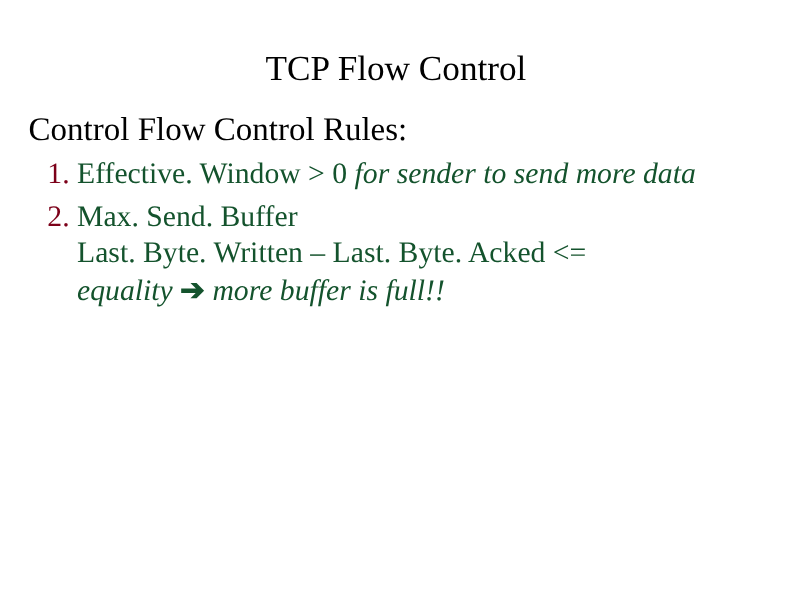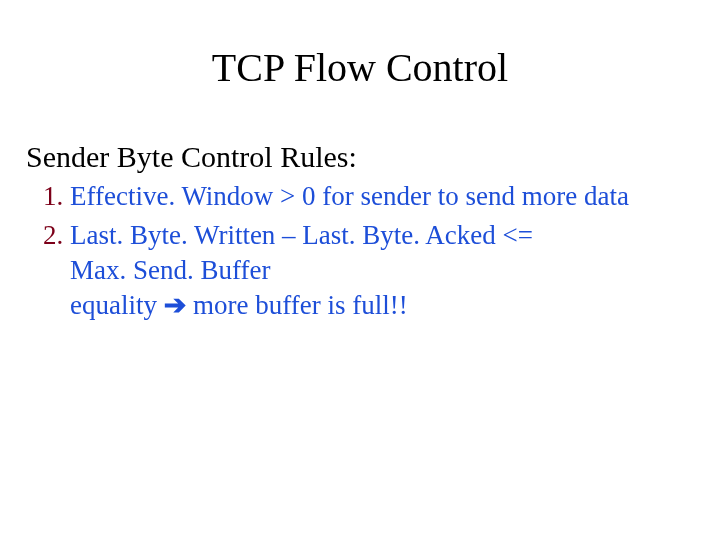--- a/index.html
+++ b/index.html
@@ -14,45 +14,45 @@
     position: relative;
   }
   .slide {
     width: 720px;
     height: 540px;
     position: relative;
     box-sizing: border-box;
   }
   .title {
     text-align: center;
-    font-size: 40px;
+    font-size: 32px;
     font-weight: normal;
     margin-top: 44px;
-    margin-bottom: 49px;
+    margin-bottom: 20px;
   }
   .subtitle {
     font-size: 30px;
     margin-left: 26px;
     margin-bottom: 6px;
   }
   ol.rules {
     margin: 0 40px 0 42px;
     padding-left: 28px;
     font-size: 27px;
     color: #000;
   }
   ol.rules li {
     margin-bottom: 6px;
     color: #7c0019;
     line-height: 1.22;
   }
   ol.rules li .black {
-    color: #1d4ed8;
+    color: #14532d;
   }
-  .italic { }
+  .italic { font-style: italic; }
   .bold { font-weight: bold; }
   .arrow {
     font-family: "Arial", sans-serif;
     font-weight: bold;
     font-style: normal;
   }
   .sub-line {
     display: block;
     margin-top: 2px;
   }
@@ -64,29 +64,29 @@
     height: 30px;
   }
 </style>
 </head>
 <body>
 
 <div class="slide">
 
   <div class="title">TCP Flow Control</div>
 
-  <div class="subtitle">Sender Byte Control Rules:</div>
+  <div class="subtitle">Control Flow Control Rules:</div>
 
   <ol class="rules">
     <li>
       <span class="black">Effective. Window &gt; 0</span><span class="black italic">  for sender to send more data</span>
     </li>
     <li>
+      <span class="black sub-line">Max. Send. Buffer</span>
       <span class="black">Last. Byte. Written – Last. Byte. Acked &lt;=</span>
-      <span class="black sub-line">Max. Send. Buffer</span>
       <span class="black sub-line"><span class="italic">equality </span><span class="arrow">➔</span><span class="italic"> more buffer is full!!</span></span>
     </li>
   </ol>
 
   <div class="footer">
     
     
     
   </div>
 

